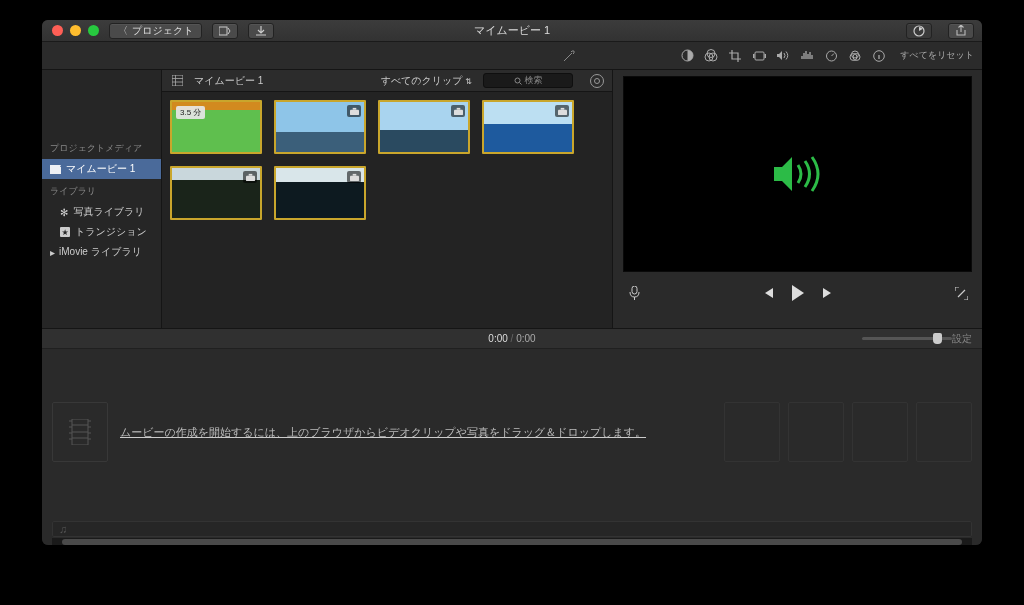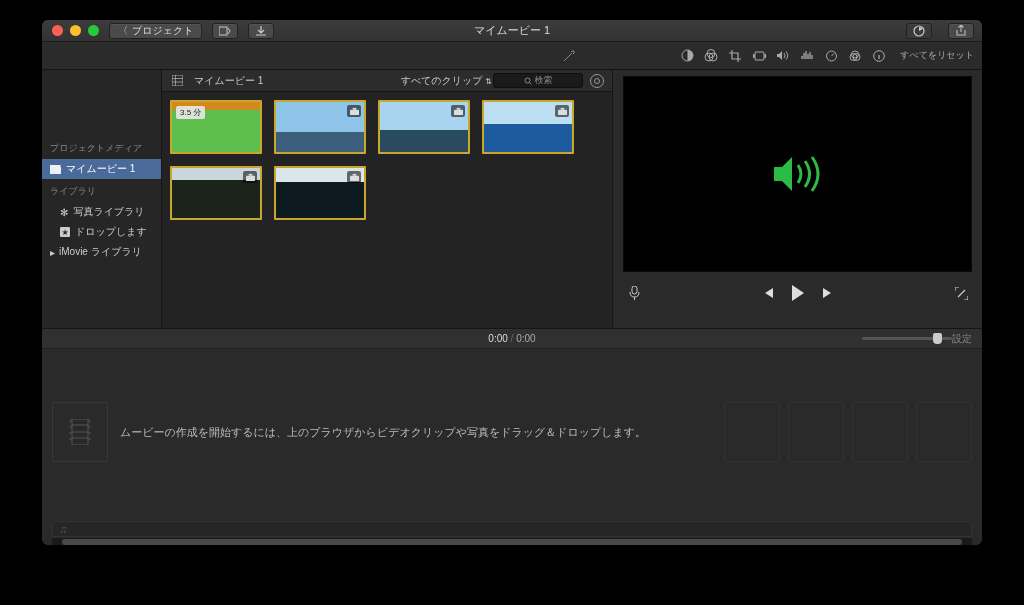--- a/index.html
+++ b/index.html
@@ -27,21 +27,21 @@
   .upper { display: flex; height: 258px; }
   .sidebar { width: 120px; background: #262626; border-right: 1px solid #151515; display: flex; flex-direction: column; justify-content: center; }
   .side-head { font-size: 9px; color: #888; padding: 6px 8px 4px; }
   .side-active { background: #4a6a9a; color: #fff; padding: 3px 8px; display: flex; align-items: center; gap: 5px; font-size: 10px; }
   .side-item { padding: 3px 8px 3px 18px; color: #ccc; font-size: 10px; display: flex; align-items: center; gap: 5px; }
   .side-lib { padding: 3px 8px; color: #ccc; font-size: 10px; display: flex; align-items: center; gap: 4px; }
   
   .browser { flex: 1; background: #232323; display: flex; flex-direction: column; }
   .browser-bar { height: 22px; background: #2c2c2c; border-bottom: 1px solid #151515; display: flex; align-items: center; gap: 10px; padding: 0 8px; font-size: 10px; color: #ccc; }
   .bcrumb { display: flex; align-items: center; gap: 4px; }
-  .filter { display: flex; align-items: center; gap: 1px; margin-left: auto; }
+  .filter { display: flex; align-items: center; gap: 11px; margin-left: auto; }
   .searchbox { width: 90px; height: 15px; background: #1a1a1a; border: 1px solid #0f0f0f; border-radius: 3px; color: #888; font-size: 9px; display: flex; align-items: center; justify-content: center; gap: 3px; }
   .target { width: 14px; height: 14px; border: 1.3px solid #999; border-radius: 50%; position: relative; margin-left: 6px; }
   .target::after { content: ""; position: absolute; inset: 3px; border: 1.3px solid #999; border-radius: 50%; }
   .clips { padding: 8px; display: flex; flex-wrap: wrap; gap: 12px; align-content: flex-start; }
   .clip { width: 92px; height: 54px; border: 2px solid #c9a62c; border-radius: 1px; position: relative; overflow: hidden; background: #345; }
   .clip0 { border-color: #c9a62c; }
   .clip .green { position: absolute; inset: 0; background: #5fbf4e; }
   .clip .orange { position: absolute; left: 0; right: 0; top: 0; height: 8px; background: #d28a1f; }
   .badge { position: absolute; left: 4px; top: 4px; background: rgba(230,230,230,.92); color: #222; font-size: 8px; padding: 1px 4px; border-radius: 2px; }
   .cambadge { position: absolute; right: 3px; top: 3px; width: 14px; height: 12px; background: rgba(0,0,0,.55); border-radius: 2px; display: flex; align-items: center; justify-content: center; }
@@ -58,21 +58,21 @@
   .play-controls { display: flex; align-items: center; justify-content: space-between; padding: 4px 14px 0; height: 30px; }
   .pc-center { display: flex; gap: 16px; align-items: center; }
   .pbtn { color: #ddd; width: 14px; height: 14px; display: flex; align-items: center; justify-content: center; }
   
   .timeline-region { flex: 1; background: #2a2a2a; border-top: 1px solid #151515; display: flex; flex-direction: column; }
   .time-hdr { height: 20px; display: flex; align-items: center; justify-content: center; font-size: 10px; color: #aaa; position: relative; border-bottom: 1px solid #202020; background: #303030; }
   .time-right { position: absolute; right: 10px; display: flex; align-items: center; }
   .zoom-track { width: 90px; height: 3px; background: #555; position: relative; border-radius: 2px; }
   .zoom-thumb { position: absolute; right: 10px; top: -4px; width: 9px; height: 11px; background: #ccc; border-radius: 2px 2px 4px 4px; }
   .settings { font-size: 10px; color: #888; }
-  .timeline-body { flex: 1; position: relative; padding: 48px 10px 16px; }
+  .timeline-body { flex: 1; position: relative; padding: 48px 10px 16px; text-decoration: underline; }
   .nudge { height: 70px; display: flex; align-items: center; gap: 12px; }
   .nudge-slot { width: 56px; height: 60px; border: 1px solid #383838; border-radius: 2px; display: flex; align-items: center; justify-content: center; color: #555; }
   .nudge-msg { color: #bdbdbd; font-size: 11px; flex: 1; }
   .nudge-trail { display: flex; gap: 8px; }
   .nudge-trail .s { width: 56px; height: 60px; border: 1px solid #333; border-radius: 2px; }
   .audio-row { position: absolute; left: 10px; right: 10px; bottom: 8px; height: 16px; border: 1px solid #333; border-radius: 2px; background: #262626; display: flex; align-items: center; padding-left: 6px; color: #555; }
   .hscroll { position: absolute; left: 10px; right: 10px; bottom: -1px; height: 8px; background: #1a1a1a; }
   .hscroll .thumb { position: absolute; left: 10px; right: 10px; top: 1px; bottom: 1px; background: #4a4a4a; border-radius: 3px; }
   svg { display: block; }
 </style>
@@ -196,21 +196,21 @@
           </span>
         <span>マイムービー 1</span>
       </div>
       <div class="side-head" style="">ライブラリ</div>
       <div class="side-item">
         <span>✻</span>
         <span>写真ライブラリ</span>
       </div>
       <div class="side-item">
         <span style="display:inline-flex;width:10px;height:10px;background:#ccc;color:#262626;font-size:8px;align-items:center;justify-content:center;border-radius:1px">★</span>
-        <span>ドロップします</span>
+        <span>トランジション</span>
       </div>
       <div class="side-lib">
         <span>▸</span>
         <span>iMovie ライブラリ</span>
       </div>
     </div>
 
     <div class="browser">
       <div class="browser-bar">
         <div class="ticon">

